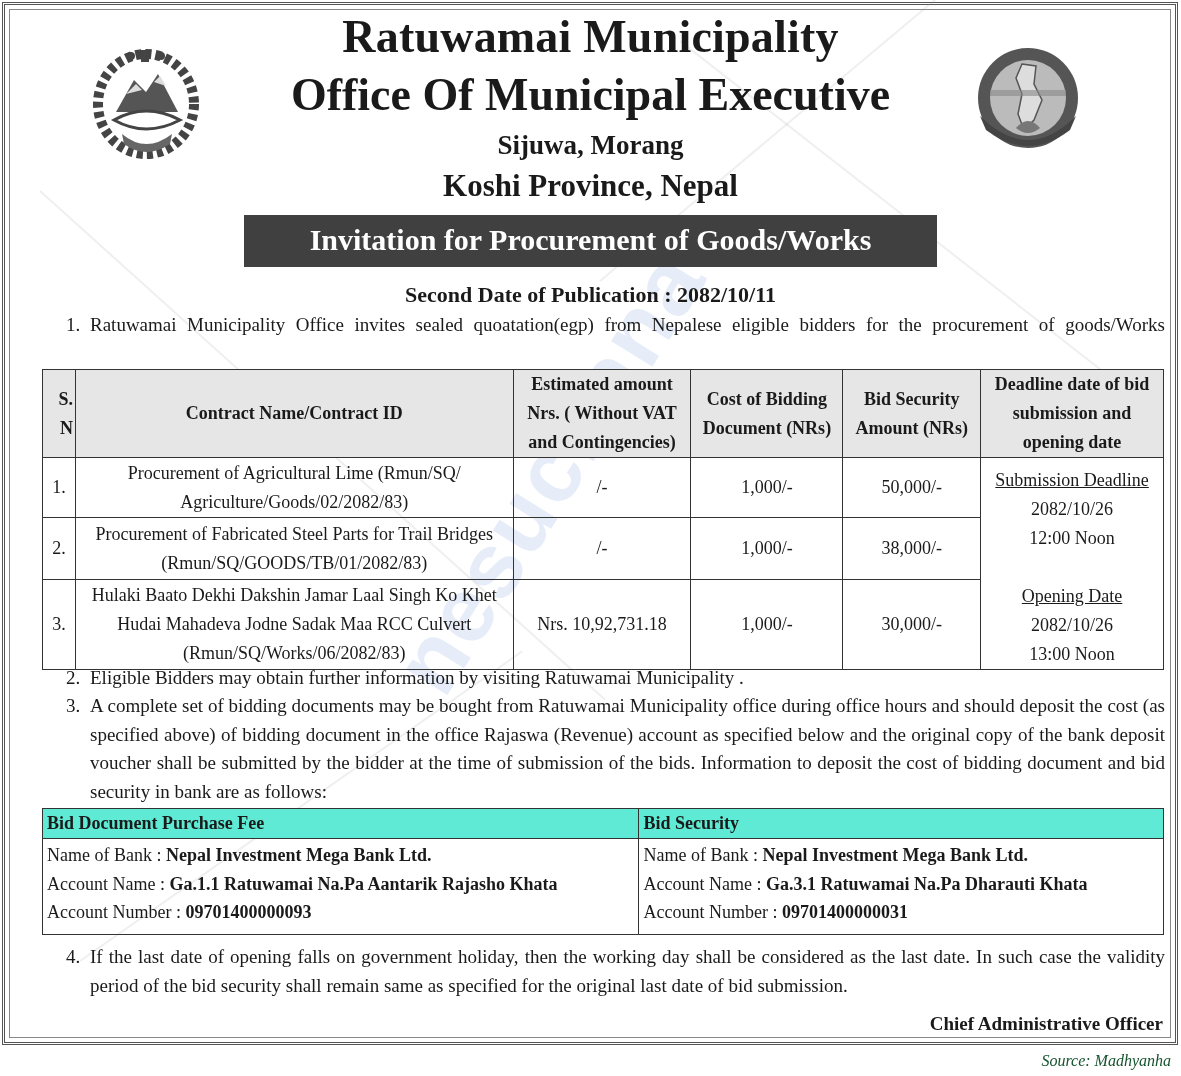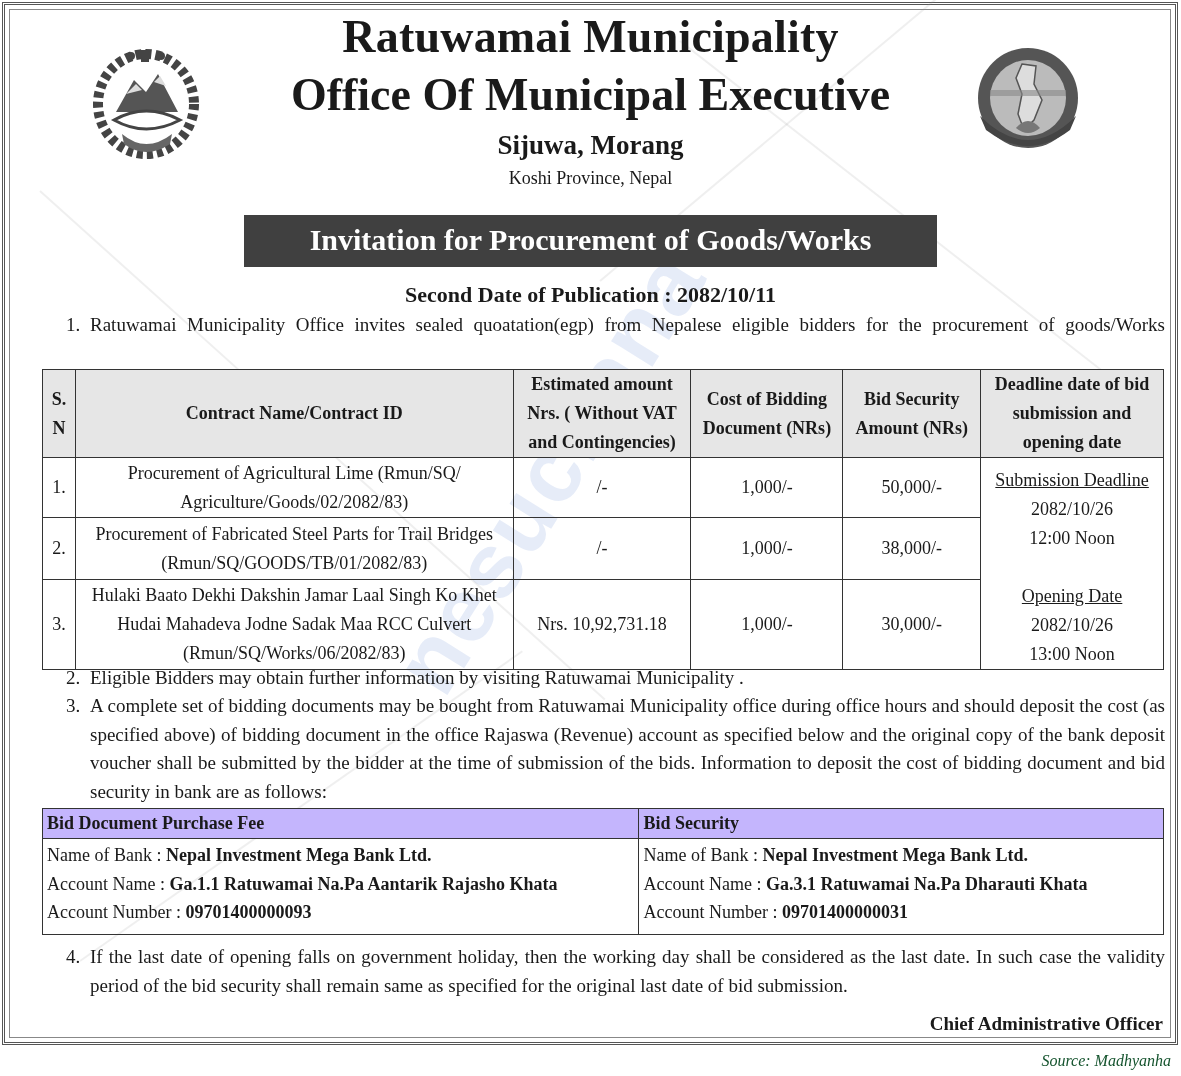--- a/index.html
+++ b/index.html
@@ -38,21 +38,21 @@
     .title2 {
       position: absolute; left: 0; right: 0; top: 68px; text-align: center;
       font-weight: bold; font-size: 46px;
     }
     .sub1 {
       position: absolute; left: 0; right: 0; top: 130px; text-align: center;
       font-weight: bold; font-size: 27px;
     }
     .sub2 {
       position: absolute; left: 0; right: 0; top: 168px; text-align: center;
-      font-weight: normal; font-size: 18px;
+      font-weight: bold; font-size: 31px;
     }
     .banner {
       position: absolute; left: 244px; top: 215px; width: 693px; height: 52px;
       background: #404040; color: #fff; font-weight: bold; font-size: 30px;
       text-align: center; line-height: 50px;
     }
     .pubdate {
       position: absolute; left: 0; right: 0; top: 282px; text-align: center;
       font-weight: bold; font-size: 22px;
     }
@@ -77,21 +77,21 @@
     }
     table.proc th { background: #e6e6e6; font-weight: bold; line-height: 29px; padding: 0 2px; }
     table.proc td { line-height: 29px; padding: 0 2px; }
     .u { text-decoration: underline; }
 
     table.bank {
       position: absolute; left: 42px; top: 808px; width: 1122px;
       border-collapse: collapse; font-size: 18px;
     }
     table.bank th, table.bank td { border: 1.5px solid #333; text-align: left; vertical-align: top; padding: 0 4px; }
-    table.bank th { background: #c4b5fd; font-weight: bold; height: 30px; line-height: 28px; }
+    table.bank th { background: #5eead4; font-weight: bold; height: 30px; line-height: 28px; }
     table.bank td { line-height: 28.5px; height: 96px; padding-top: 2px; }
     table.bank b { font-weight: bold; }
 
     .signature {
       position: absolute; right: 18px; top: 1013px; font-weight: bold; font-size: 19px;
     }
     .source {
       position: absolute; right: 10px; top: 1052px; font-family: Liberation Serif, serif;
       font-style: italic; font-size: 16px; color: #14532d;
     }
@@ -149,21 +149,21 @@
   <colgroup>
     <col style="width:33px">
       <col style="width:438px">
       <col style="width:178px">
       <col style="width:152px">
       <col style="width:138px">
       <col style="width:183px">
   </colgroup>
   <thead>
     <tr style="height:87px">
-      <th style="text-align:center;">S. N</th>
+      <th style="text-align:right;">S. N</th>
       <th>Contract Name/Contract ID</th>
       <th>Estimated amount Nrs. ( Without VAT and Contingencies)</th>
       <th>Cost of Bidding Document (NRs)</th>
       <th>Bid Security Amount (NRs)</th>
       <th>Deadline date of bid submission and opening date</th>
     </tr>
   </thead>
   <tbody>
     <tr style="height:58px">
       <td>1.</td>

